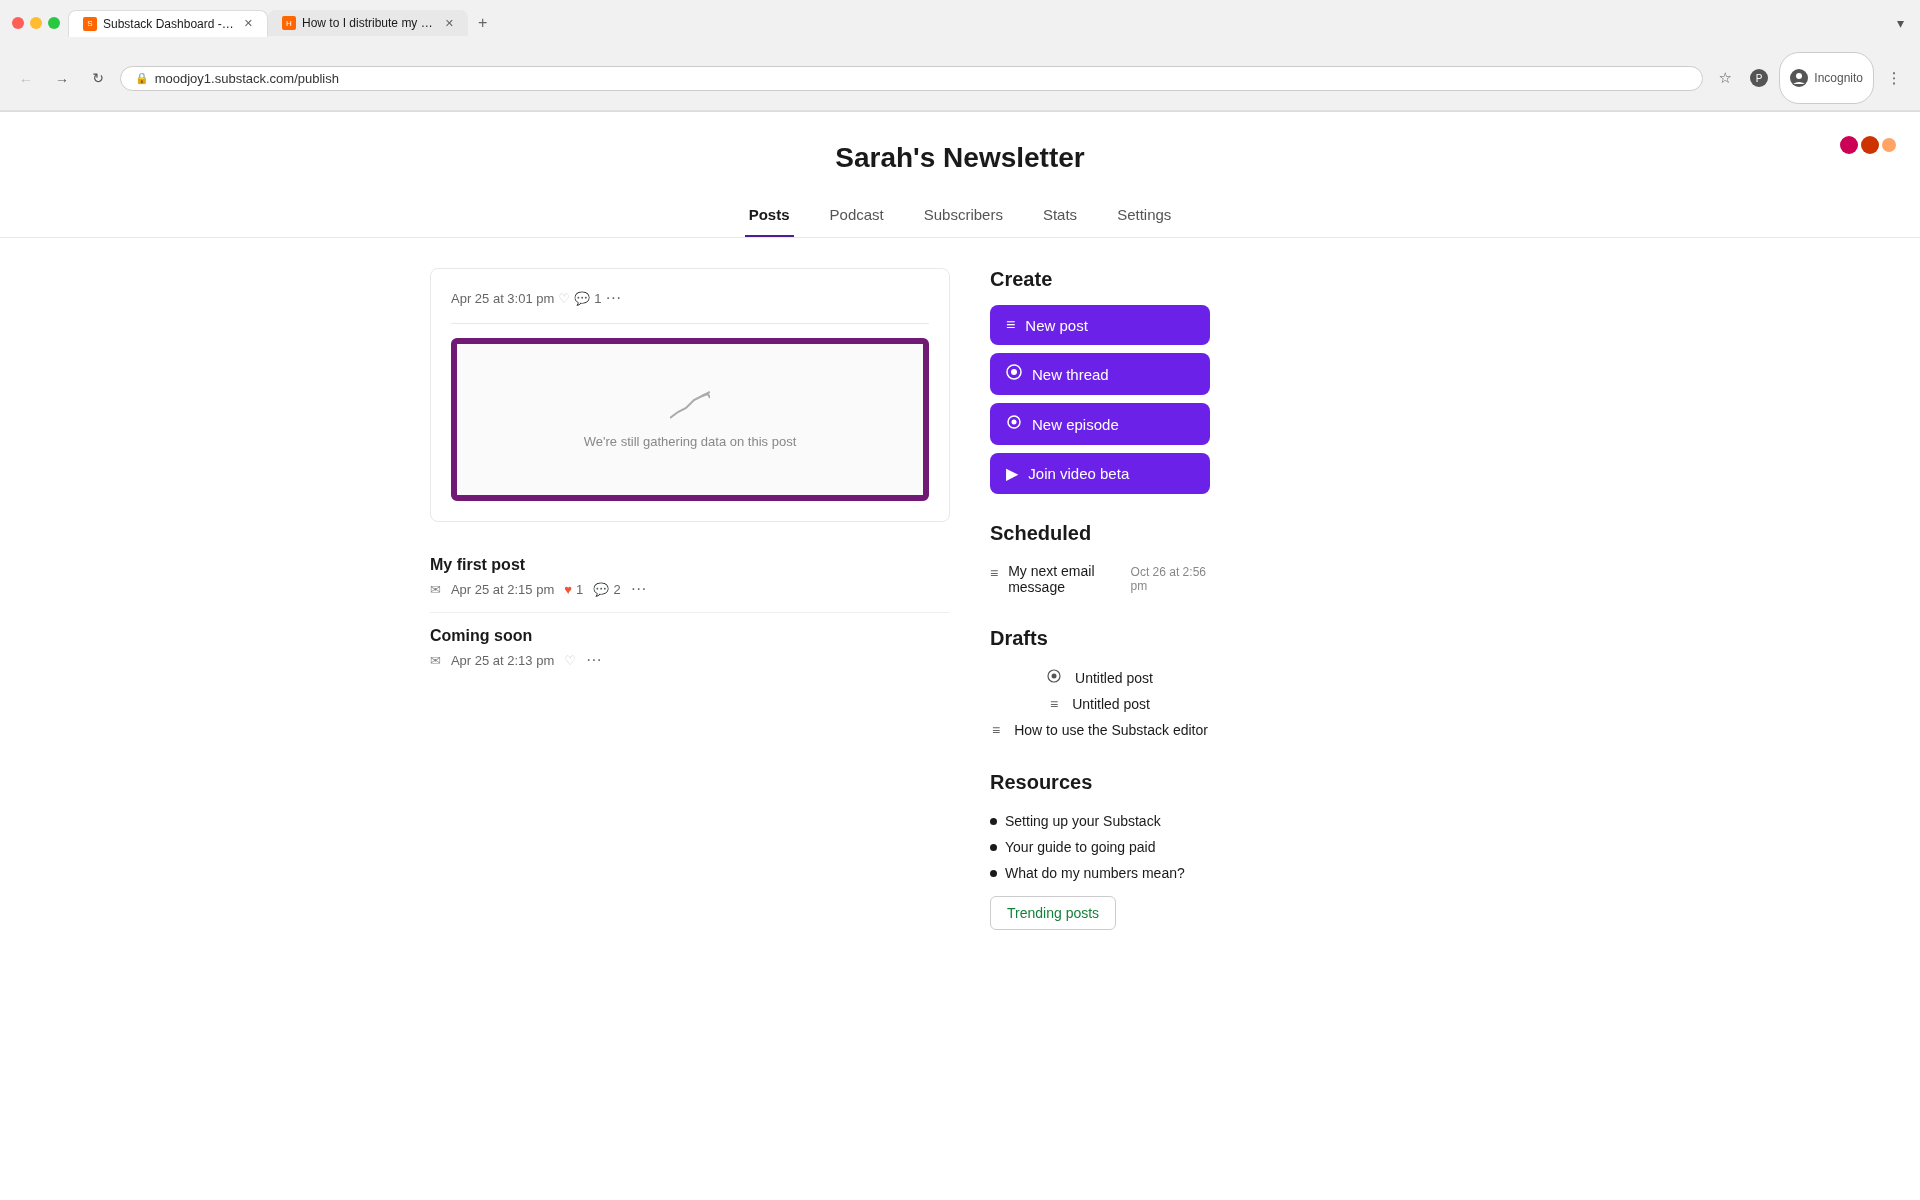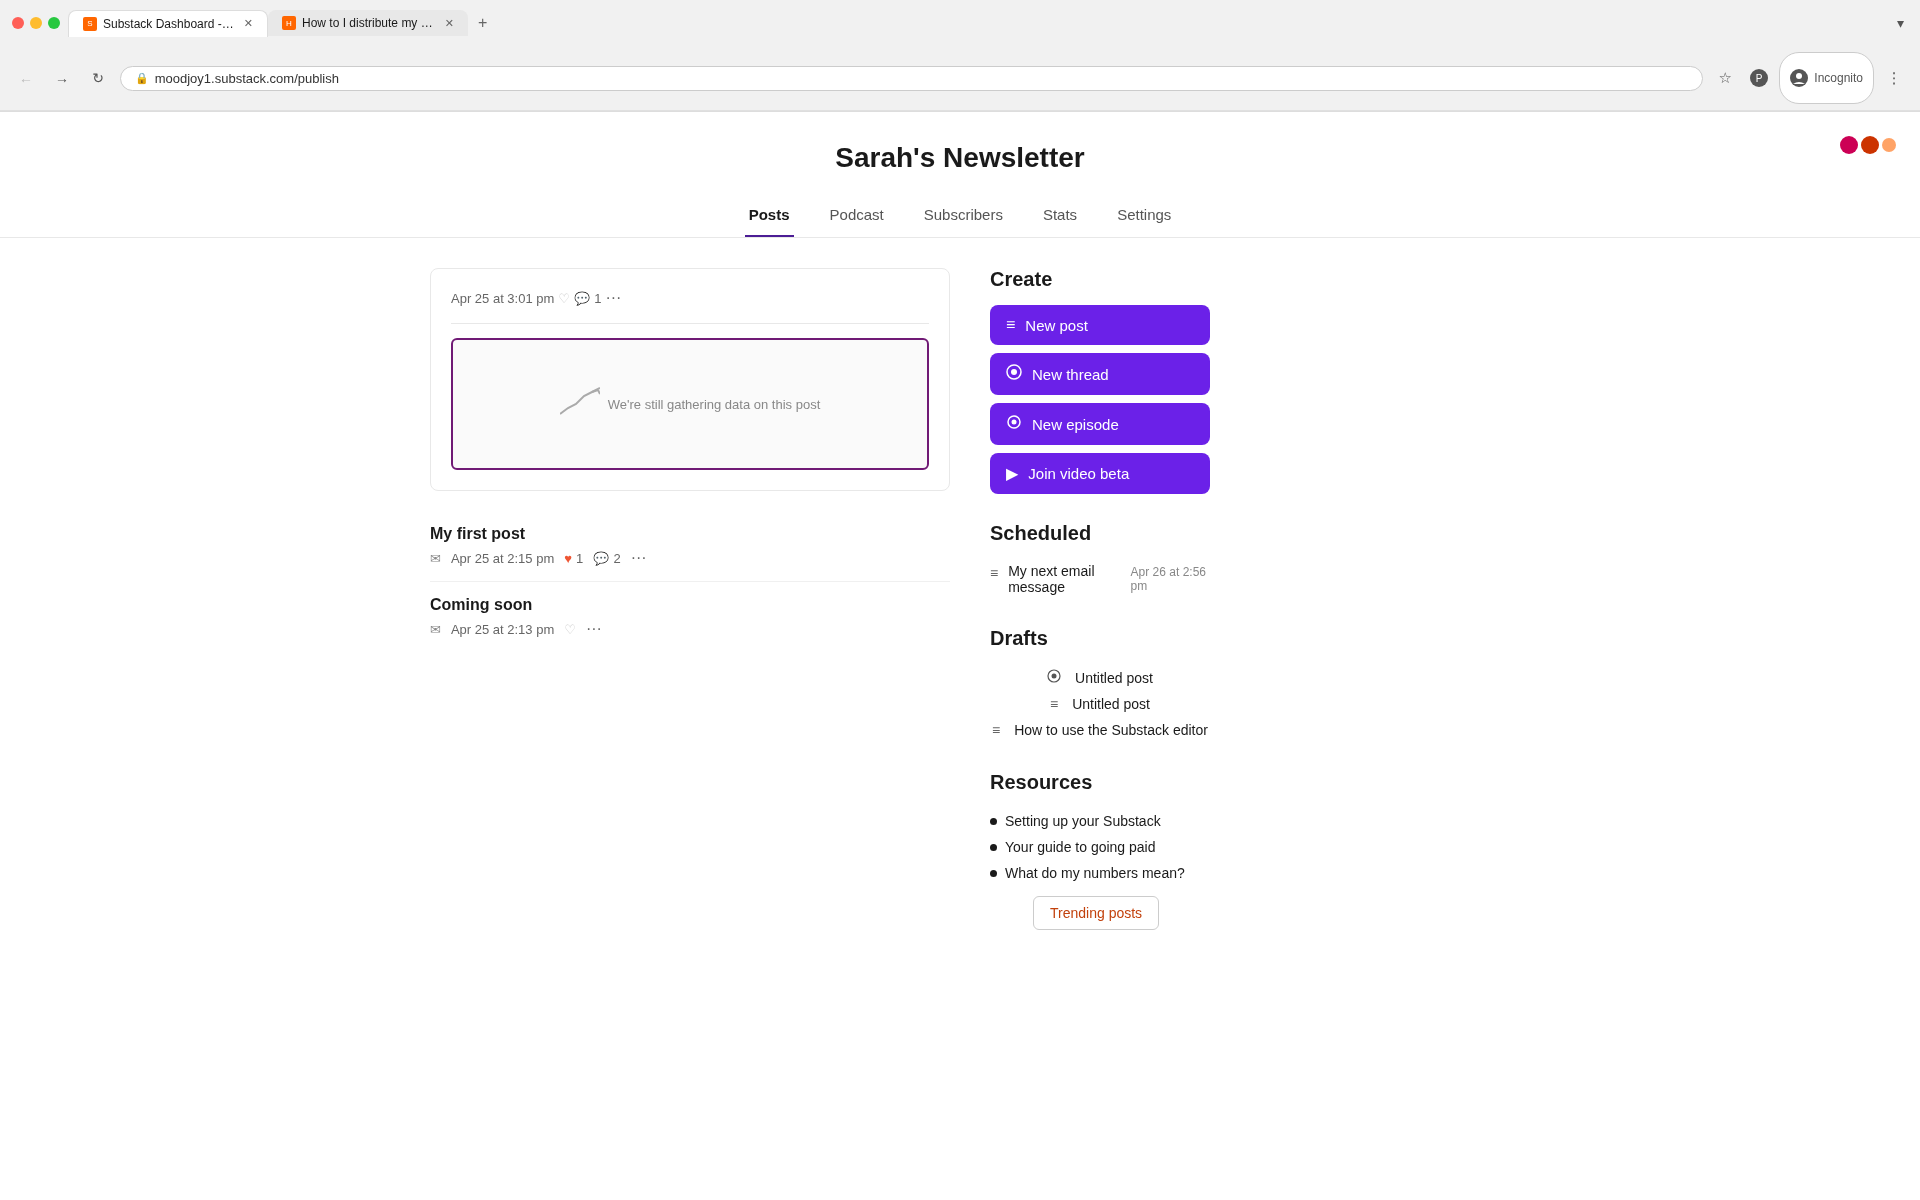--- a/index.html
+++ b/index.html
@@ -52,21 +52,21 @@
 
     
     .post-card { border: 1px solid #e8e8e8; border-radius: 8px; padding: 20px; margin-bottom: 20px; }
     .post-title { font-size: 18px; font-weight: 600; color: #1a1a1a; margin-bottom: 6px; }
     .post-meta { display: flex; align-items: center; gap: 4px; font-size: 13px; color: #666; margin-bottom: 16px; }
     .post-stat { display: flex; align-items: center; gap: 4px; }
     .heart-icon { color: #ccc; }
     .heart-icon.red { color: #e53; }
     .comment-icon { color: #666; }
     .more-btn { color: #666; cursor: pointer; font-size: 16px; }
-    .post-data-section { background: #fafafa; border: 2px solid #701a75; border-radius: 6px; padding: 46px; text-align: center; min-height: 120px; display: flex; flex-direction: row; align-items: center; justify-content: center; gap: 8px; }
+    .post-data-section { background: #fafafa; border: 6px solid #701a75; border-radius: 6px; padding: 46px; text-align: center; min-height: 120px; display: flex; flex-direction: column; align-items: center; justify-content: center; gap: 8px; }
     .chart-icon { font-size: 24px; color: #999; }
     .gathering-text { font-size: 13px; color: #888; }
 
     
     .post-list-item { padding: 14px 0; border-bottom: 1px solid #f0f0f0; }
     .post-list-item:last-child { border-bottom: none; }
     .post-list-title { font-size: 16px; font-weight: 600; color: #1a1a1a; margin-bottom: 6px; cursor: pointer; }
     .post-list-meta { display: flex; align-items: center; gap: 10px; font-size: 13px; color: #666; }
     .email-icon { color: #888; font-size: 13px; }
 
@@ -91,21 +91,21 @@
     .draft-item { display: flex; align-items: center; gap: 14px; padding: 5px 0; cursor: pointer; justify-content: center; }
     .draft-icon { color: #666; font-size: 14px; flex-shrink: 0; }
     .draft-title { font-size: 14px; color: #1a1a1a; }
 
     
     .resource-item { display: flex; align-items: flex-start; gap: 8px; padding: 5px 0; cursor: pointer; }
     .resource-bullet { width: 7px; height: 7px; background: #1a1a1a; border-radius: 50%; margin-top: 5px; flex-shrink: 0; }
     .resource-title { font-size: 14px; color: #1a1a1a; }
 
     
-    .trending-btn { display: flex; align-items: center; justify-content: center; border: 1px solid #ccc; border-radius: 6px; padding: 8px 16px; font-size: 14px; color: #c2410c; cursor: pointer; background: #fff; margin-top: 10px; margin-left: 43px; }
+    .trending-btn { display: flex; align-items: center; justify-content: center; border: 1px solid #ccc; border-radius: 6px; padding: 8px 16px; font-size: 14px; color: #15803d; cursor: pointer; background: #fff; margin-top: 10px; }
 
     
     .card-divider { border: none; border-top: 1px solid #e8e8e8; margin: 14px 0; }
   </style>
 </head>
 <body>
 
 <div class="browser-chrome">
   <div class="browser-titlebar">
     <div class="traffic-lights">
@@ -267,21 +267,21 @@
           <span>Join video beta</span>
         </button>
       </div>
 
       <div class="sidebar-section">
         <h3 class="sidebar-section-title">Scheduled</h3>
         <div class="scheduled-item">
           <span class="scheduled-icon">≡</span>
           <div class="scheduled-info">
             <span class="scheduled-title">My next email message</span>
-            <span class="scheduled-date">Apr 26 at 2:56 pm</span>
+            <span class="scheduled-date">Oct 26 at 2:56 pm</span>
           </div>
         </div>
       </div>
 
       <div class="sidebar-section">
         <h3 class="sidebar-section-title">Drafts</h3>
         <div class="draft-item">
           <span class="draft-icon">
             <svg width="14" height="14" viewBox="0 0 14 14" fill="none">
                 <circle cx="7" cy="7" r="6" stroke="#555" stroke-width="1.2"></circle>

